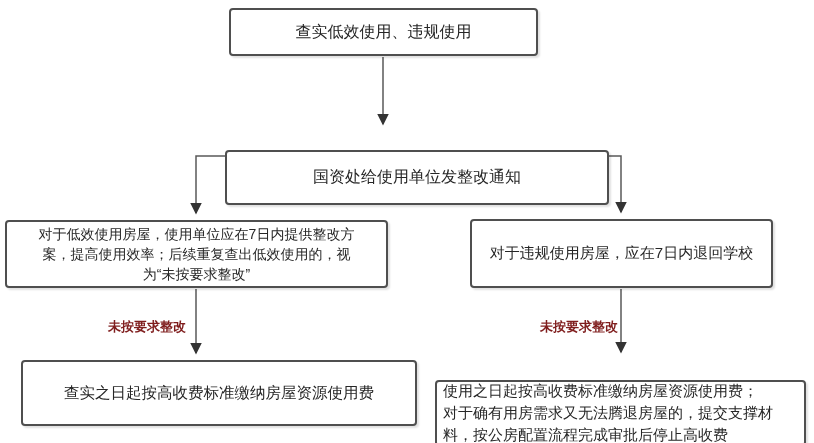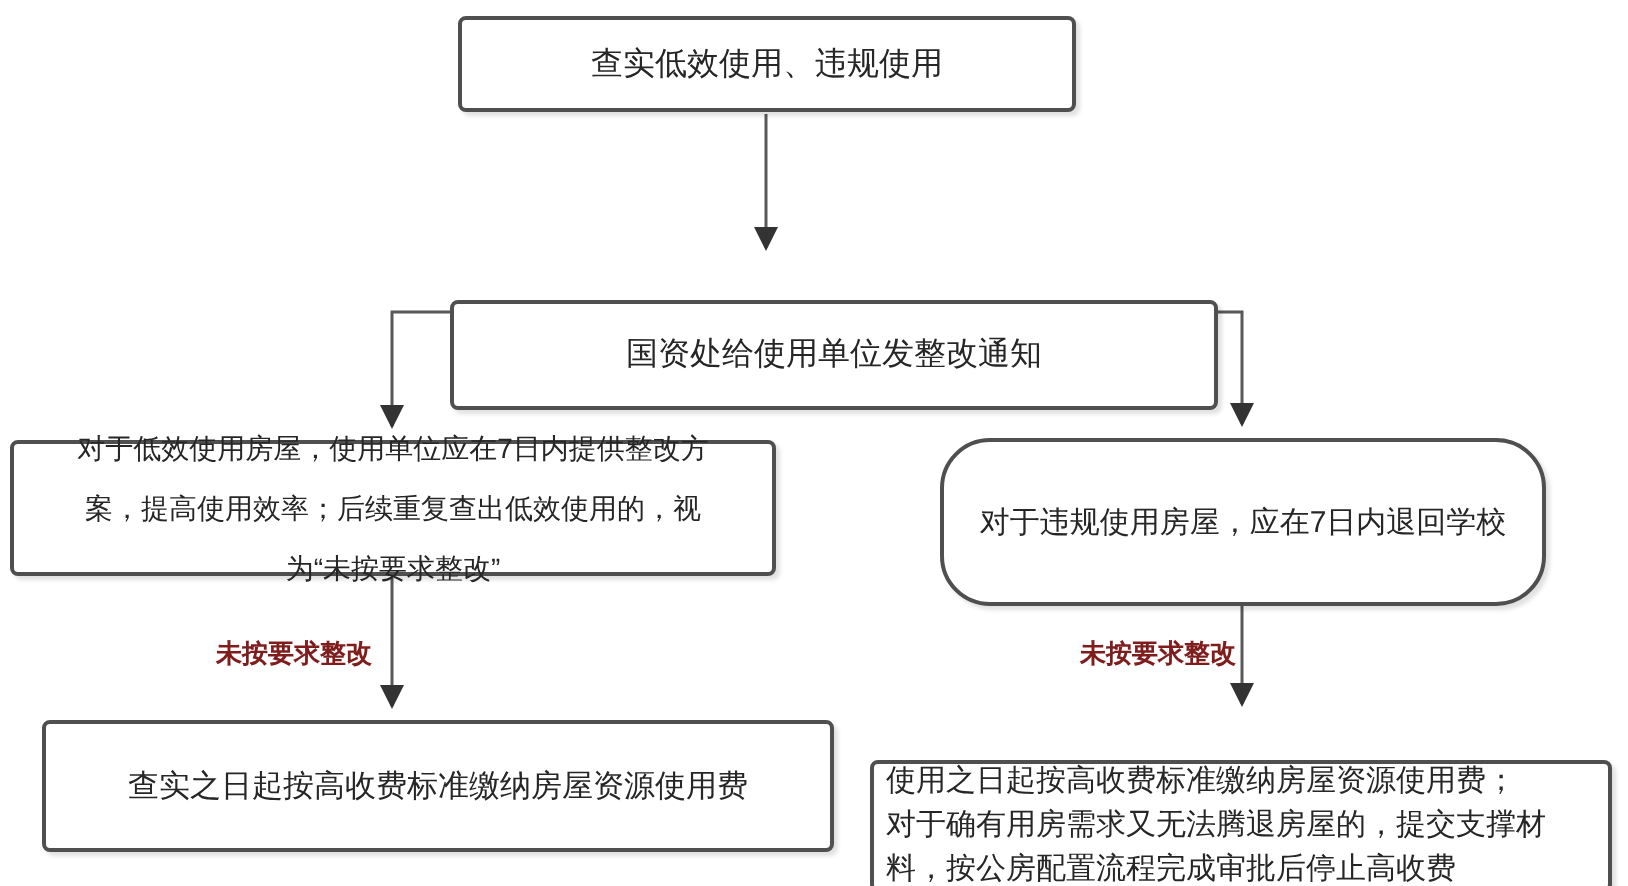--- a/index.html
+++ b/index.html
@@ -24,22 +24,22 @@
     display: flex;
     align-items: center;
     justify-content: center;
     color: #262626;
     font-weight: normal;
     text-align: center;
   }
   .node .txt { white-space: pre-line; }
   #node-verify        { left: 229px; top: 8px;   width: 309px; height: 48px; font-size: 16px; }
   #node-notice        { left: 225px; top: 130px; width: 384px; height: 55px; font-size: 16px; margin-top: 20px; }
-  #node-inefficient   { left: 5px;   top: 220px; width: 383px; height: 68px; font-size: 14px; line-height: 30px; }
-  #node-illegal       { left: 470px; top: 219px; width: 303px; height: 84px; font-size: 15px; border-radius: 25px; }
+  #node-inefficient   { left: 5px;   top: 220px; width: 383px; height: 68px; font-size: 14px; line-height: 20px; }
+  #node-illegal       { left: 470px; top: 219px; width: 303px; height: 69px; font-size: 15px; }
   #node-ineff-penalty { left: 21px;  top: 360px; width: 396px; height: 66px; font-size: 15.5px; }
   #node-illeg-penalty { left: 435px; top: 359px; width: 371px; height: 66px; font-size: 15px;
                         line-height: 22px; justify-content: flex-start; text-align: left;
                         padding: 0 6px; margin-top: 21px; }
   .edge-label {
     position: absolute;
     color: #7f1d1d;
     font-weight: bold;
     font-size: 13px;
     text-align: right;

